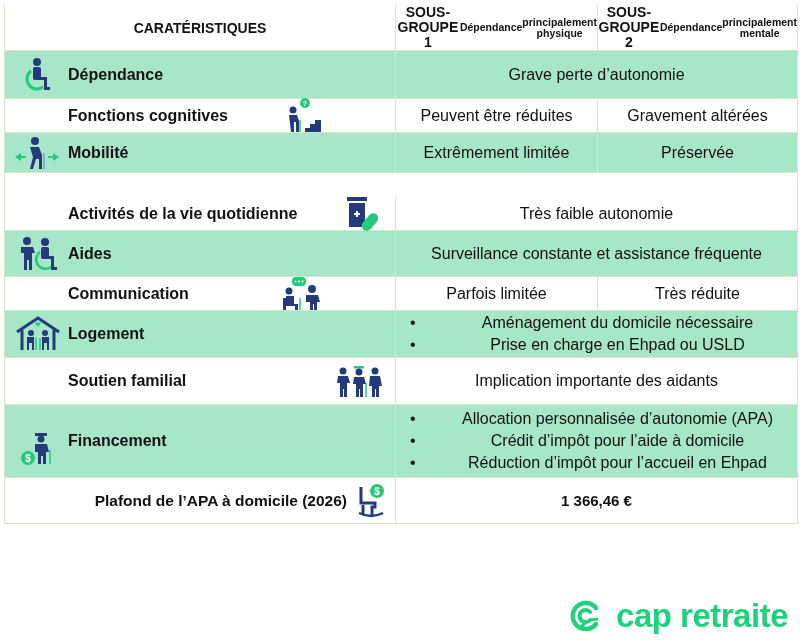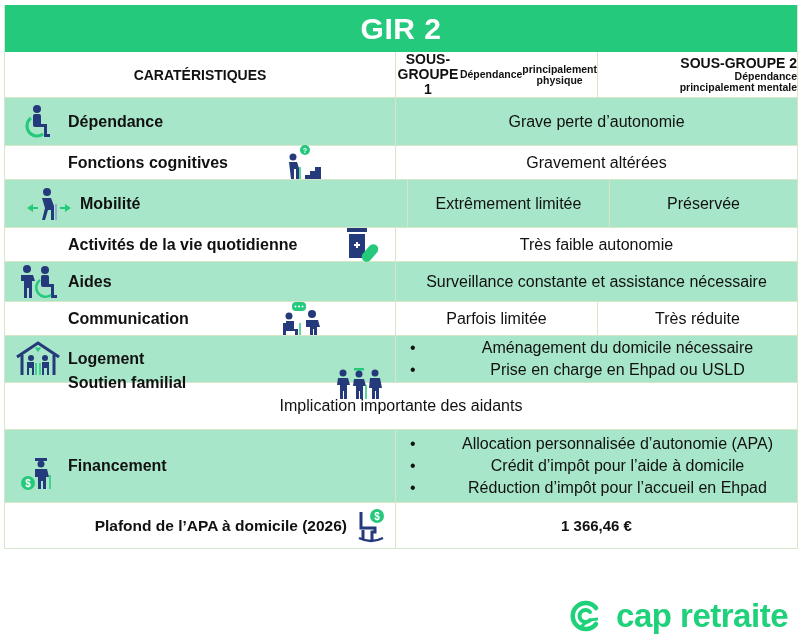--- a/index.html
+++ b/index.html
@@ -25,32 +25,31 @@
   ul.bullets li { padding-left: 42px; position: relative; line-height: 22px; }
   ul.bullets li::before { content: "•"; position: absolute; left: 14px; }
   .plafond-lbl { position: absolute; right: 48px; font-weight: bold; font-size: 15.5px; }
   .logo { position: absolute; right: 12px; top: 597px; display: flex; align-items: center; color: #1fd17a; font-weight: bold; font-size: 33px; letter-spacing: -0.5px; gap: 8px; }
   .logo svg { margin-right: 6px; }
 </style>
 </head>
 <body>
 
 <div class="table">
-  <div class="title-bar">GIR 2</div>
 
   <div class="row white hdr" style="height:46px;">
     <div class="c-label">
       <span class="hdr-title">CARATÉRISTIQUES</span>
     </div>
     <div class="c-sg1" style="flex-direction:row;">
       <div class="sg-title">SOUS-GROUPE 1</div>
       <div class="sg-sub">Dépendance</div>
       <div class="sg-sub">principalement physique</div>
     </div>
-    <div class="c-sg2" style="flex-direction:column;align-items:flex-end;">
+    <div class="c-sg2" style="flex-direction:row;">
       <div class="sg-title">SOUS-GROUPE 2</div>
       <div class="sg-sub">Dépendance</div>
       <div class="sg-sub">principalement mentale</div>
     </div>
   </div>
 
   <div class="row green" style="height:48px;">
     <div class="c-label">
       <svg class="icon-left" viewBox="0 0 40 36">
         <circle cx="20" cy="5" r="4" fill="#243a7a"></circle>
@@ -68,64 +67,65 @@
       <span class="lbl">Fonctions cognitives</span>
       <svg class="icon-right" style="left:280px;" viewBox="0 0 40 36">
         <circle cx="8" cy="12" r="3.5" fill="#243a7a"></circle>
         <path d="M4 17 h8 l2 6 v11 h-3 v-10 h-2 v10 h-3z" fill="#243a7a"></path>
         <line x1="15" y1="22" x2="15" y2="34" stroke="#25c97c" stroke-width="1.5"></line>
         <path d="M20 34 v-4 h5 v-4 h5 v-4 h6 v12z" fill="#243a7a"></path>
         <circle cx="20" cy="5" r="5" fill="#25c97c"></circle>
         <text x="20" y="8" font-size="7" fill="#fff" text-anchor="middle" font-weight="bold" font-family="Liberation Sans, sans-serif">?</text>
       </svg>
     </div>
+    <div class="c-sg1 val">Peuvent être réduites</div>
     <div class="c-sg2 val">Gravement altérées</div>
   </div>
 
-  <div class="row green" style="height:48px;padding-left:12px;">
+  <div class="row green" style="height:40px;">
     <div class="c-label">
       <svg class="icon-left" style="left:8px;width:48px;" viewBox="0 0 48 36">
         <path d="M2 22 l6 -4 v3 h5 v2 h-5 v3z" fill="#25c97c"></path>
         <path d="M46 22 l-6 -4 v3 h-5 v2 h5 v3z" fill="#25c97c"></path>
         <circle cx="22" cy="6" r="4" fill="#243a7a"></circle>
         <path d="M17 12 h9 l3 8 v14 h-3 v-10 h-3 l-3 10 h-3 l3 -12z" fill="#243a7a"></path>
         <line x1="31" y1="18" x2="31" y2="34" stroke="#7f9bd0" stroke-width="1.5"></line>
       </svg>
       <span class="lbl">Mobilité</span>
     </div>
     <div class="c-sg1 val">Extrêmement limitée</div>
     <div class="c-sg2 val">Préservée</div>
   </div>
 
-  <div class="row white" style="height:34px;">
+  <div class="row white" style="height:34px;margin-top:24px;">
     <div class="c-label">
       <span class="lbl">Activités de la vie quotidienne</span>
       <svg class="icon-right" style="left:340px;" viewBox="0 0 40 36">
         <rect x="2" y="1" width="20" height="4" fill="#243a7a"></rect>
         <rect x="4" y="7" width="16" height="24" fill="#243a7a"></rect>
         <path d="M12 15 v6 M9 18 h6" stroke="#fff" stroke-width="2"></path>
         <rect x="20" y="16" width="10" height="20" rx="5" transform="rotate(40 25 26)" fill="#25c97c"></rect>
       </svg>
     </div>
     <div class="c-span val">Très faible autonomie</div>
   </div>
 
-  <div class="row green" style="height:40px;">
+  <div class="row green" style="height:46px;">
     <div class="c-label">
       <svg class="icon-left" style="left:14px;" viewBox="0 0 40 36">
         <circle cx="8" cy="5" r="4" fill="#243a7a"></circle>
         <path d="M2 11 h12 l2 6 h-3 v17 h-3 v-10 h-2 v10 h-3 v-17 h-3z" fill="#243a7a"></path>
         <circle cx="26" cy="6" r="4" fill="#243a7a"></circle>
         <rect x="22" y="11" width="8" height="12" rx="2" fill="#243a7a"></rect>
         <path d="M28 20 h7 v11 h3 v3 h-6 v-11 h-4z" fill="#243a7a"></path>
         <path d="M21 16 a9 9 0 1 0 11 15" stroke="#25c97c" stroke-width="2.5" fill="none"></path>
       </svg>
       <span class="lbl">Aides</span>
     </div>
-    <div class="c-span val">Surveillance constante et assistance nécessaire</div>
+    <div class="c-span val">Surveillance constante et assistance fréquente</div>
   </div>
 
   <div class="row white" style="height:34px;">
     <div class="c-label">
       <span class="lbl">Communication</span>
       <svg class="icon-right" style="left:276px;" viewBox="0 0 40 36">
         <rect x="11" y="1" width="14" height="9" rx="4" fill="#25c97c"></rect>
         <circle cx="14.5" cy="5.5" r="1" fill="#fff"></circle>
           <circle cx="18" cy="5.5" r="1" fill="#fff"></circle>
           <circle cx="21.5" cy="5.5" r="1" fill="#fff"></circle>
@@ -155,21 +155,21 @@
       <span class="lbl">Logement</span>
     </div>
     <div class="c-span">
       <ul class="bullets">
         <li>Aménagement du domicile nécessaire</li>
         <li>Prise en charge en Ehpad ou USLD</li>
       </ul>
     </div>
   </div>
 
-  <div class="row white" style="height:47px;flex-direction:column;">
+  <div class="row white" style="height:47px;">
     <div class="c-label">
       <span class="lbl">Soutien familial</span>
       <svg class="icon-right" style="left:330px;width:48px;" viewBox="0 0 48 36">
         <circle cx="8" cy="8" r="3.5" fill="#243a7a"></circle>
         <path d="M3 13 h10 l2 7 h-3 v14 h-3 v-8 h-1 v8 h-3 v-14 h-3z" fill="#243a7a"></path>
         <rect x="19" y="3" width="10" height="2.5" fill="#25c97c"></rect>
         <circle cx="24" cy="9" r="3.5" fill="#243a7a"></circle>
         <path d="M19 14 h10 l2 7 h-3 v13 h-3 v-8 h-1 v8 h-3 v-13 h-3z" fill="#243a7a"></path>
         <line x1="31" y1="20" x2="31" y2="34" stroke="#25c97c" stroke-width="1.5"></line>
         <circle cx="40" cy="8" r="3.5" fill="#243a7a"></circle>

